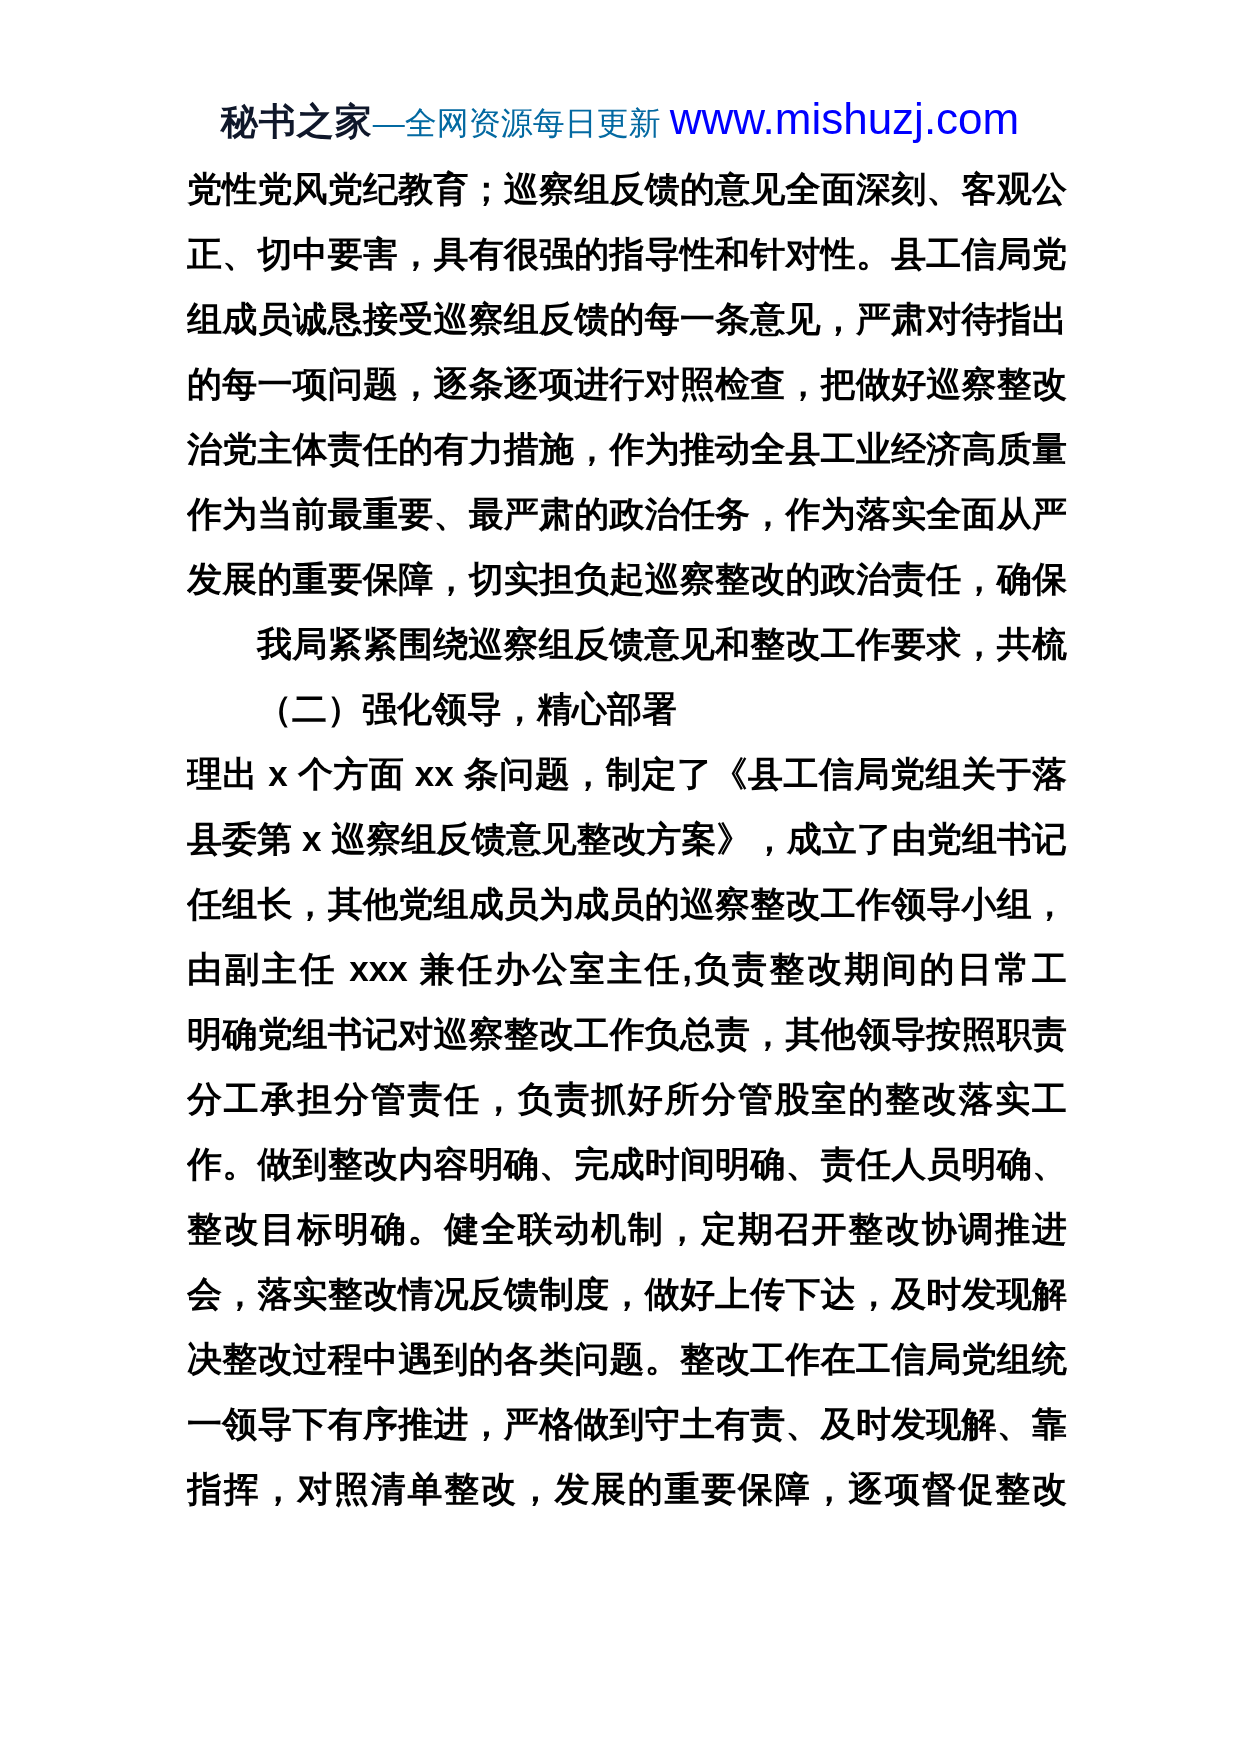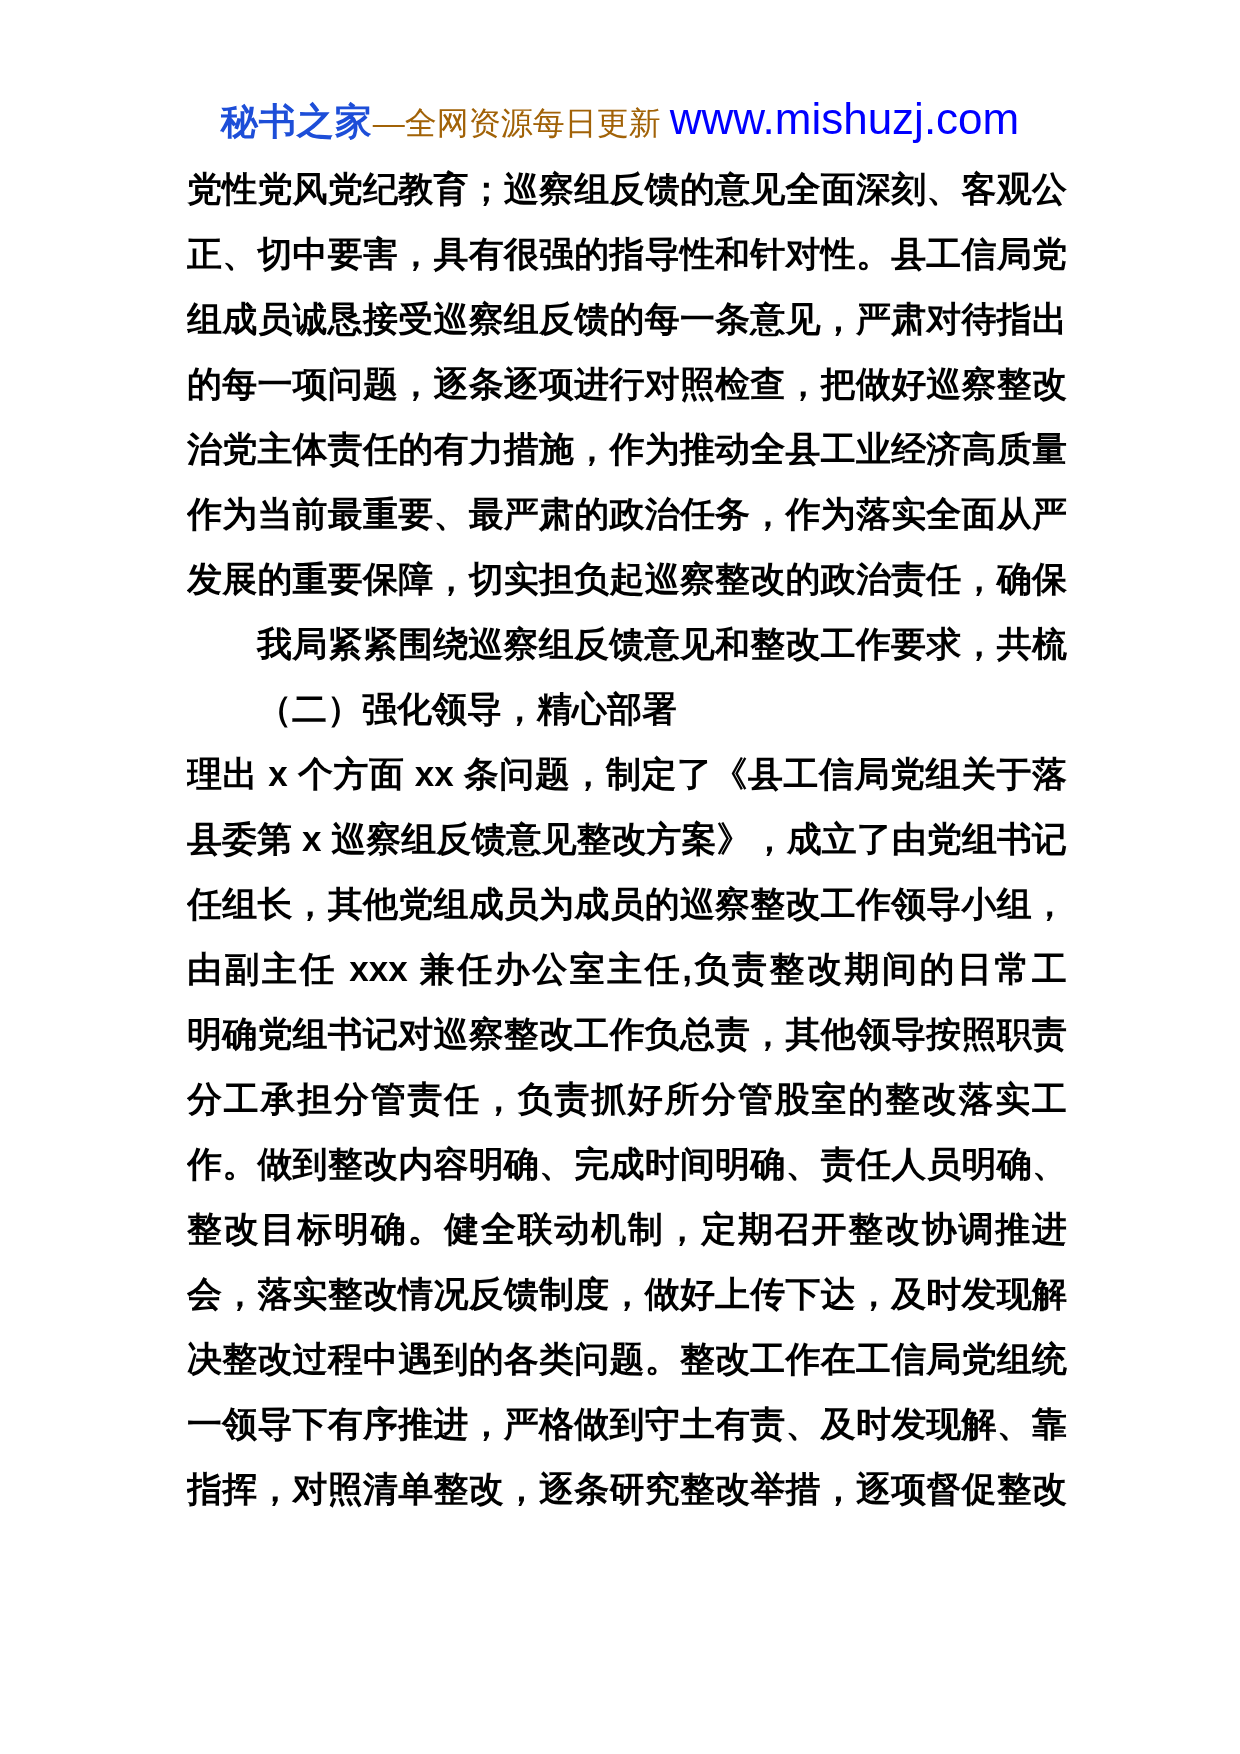--- a/index.html
+++ b/index.html
@@ -15,27 +15,27 @@
   .header{
     position:absolute;
     top:96px;
     left:0;
     width:100%;
     text-align:center;
     white-space:nowrap;
     line-height:46px;
   }
   .brand{
-    color:#1d4ed8;
+    color:#0f172a;
     font-weight:bold;
     font-size:37px;
     letter-spacing:1px;
   }
   .tagline{
-    color:#a16207;
+    color:#0369a1;
     font-size:32px;
   }
   .url{
     color:#0000ff;
     font-size:44px;
   }
   .content{
     position:absolute;
     left:187px;
     top:156px;
@@ -82,16 +82,16 @@
     <div class="line j">县委第 x 巡察组反馈意见整改方案》，成立了由党组书记</div>
     <div class="line j">任组长，其他党组成员为成员的巡察整改工作领导小组，</div>
     <div class="line j">由副主任 xxx 兼任办公室主任,负责整改期间的日常工作。</div>
     <div class="line j">明确党组书记对巡察整改工作负总责，其他领导按照职责</div>
     <div class="line j">分工承担分管责任，负责抓好所分管股室的整改落实工</div>
     <div class="line j">作。做到整改内容明确、完成时间明确、责任人员明确、</div>
     <div class="line j">整改目标明确。健全联动机制，定期召开整改协调推进</div>
     <div class="line j">会，落实整改情况反馈制度，做好上传下达，及时发现解</div>
     <div class="line j">决整改过程中遇到的各类问题。整改工作在工信局党组统</div>
     <div class="line j">一领导下有序推进，严格做到守土有责、及时发现解、靠前</div>
-    <div class="line j">指挥，对照清单整改，逐条研究整改举措，逐项督促整改</div>
+    <div class="line j">指挥，对照清单整改，发展的重要保障，逐项督促整改</div>
   </div>
 
 </div>
 
 </body></html>

